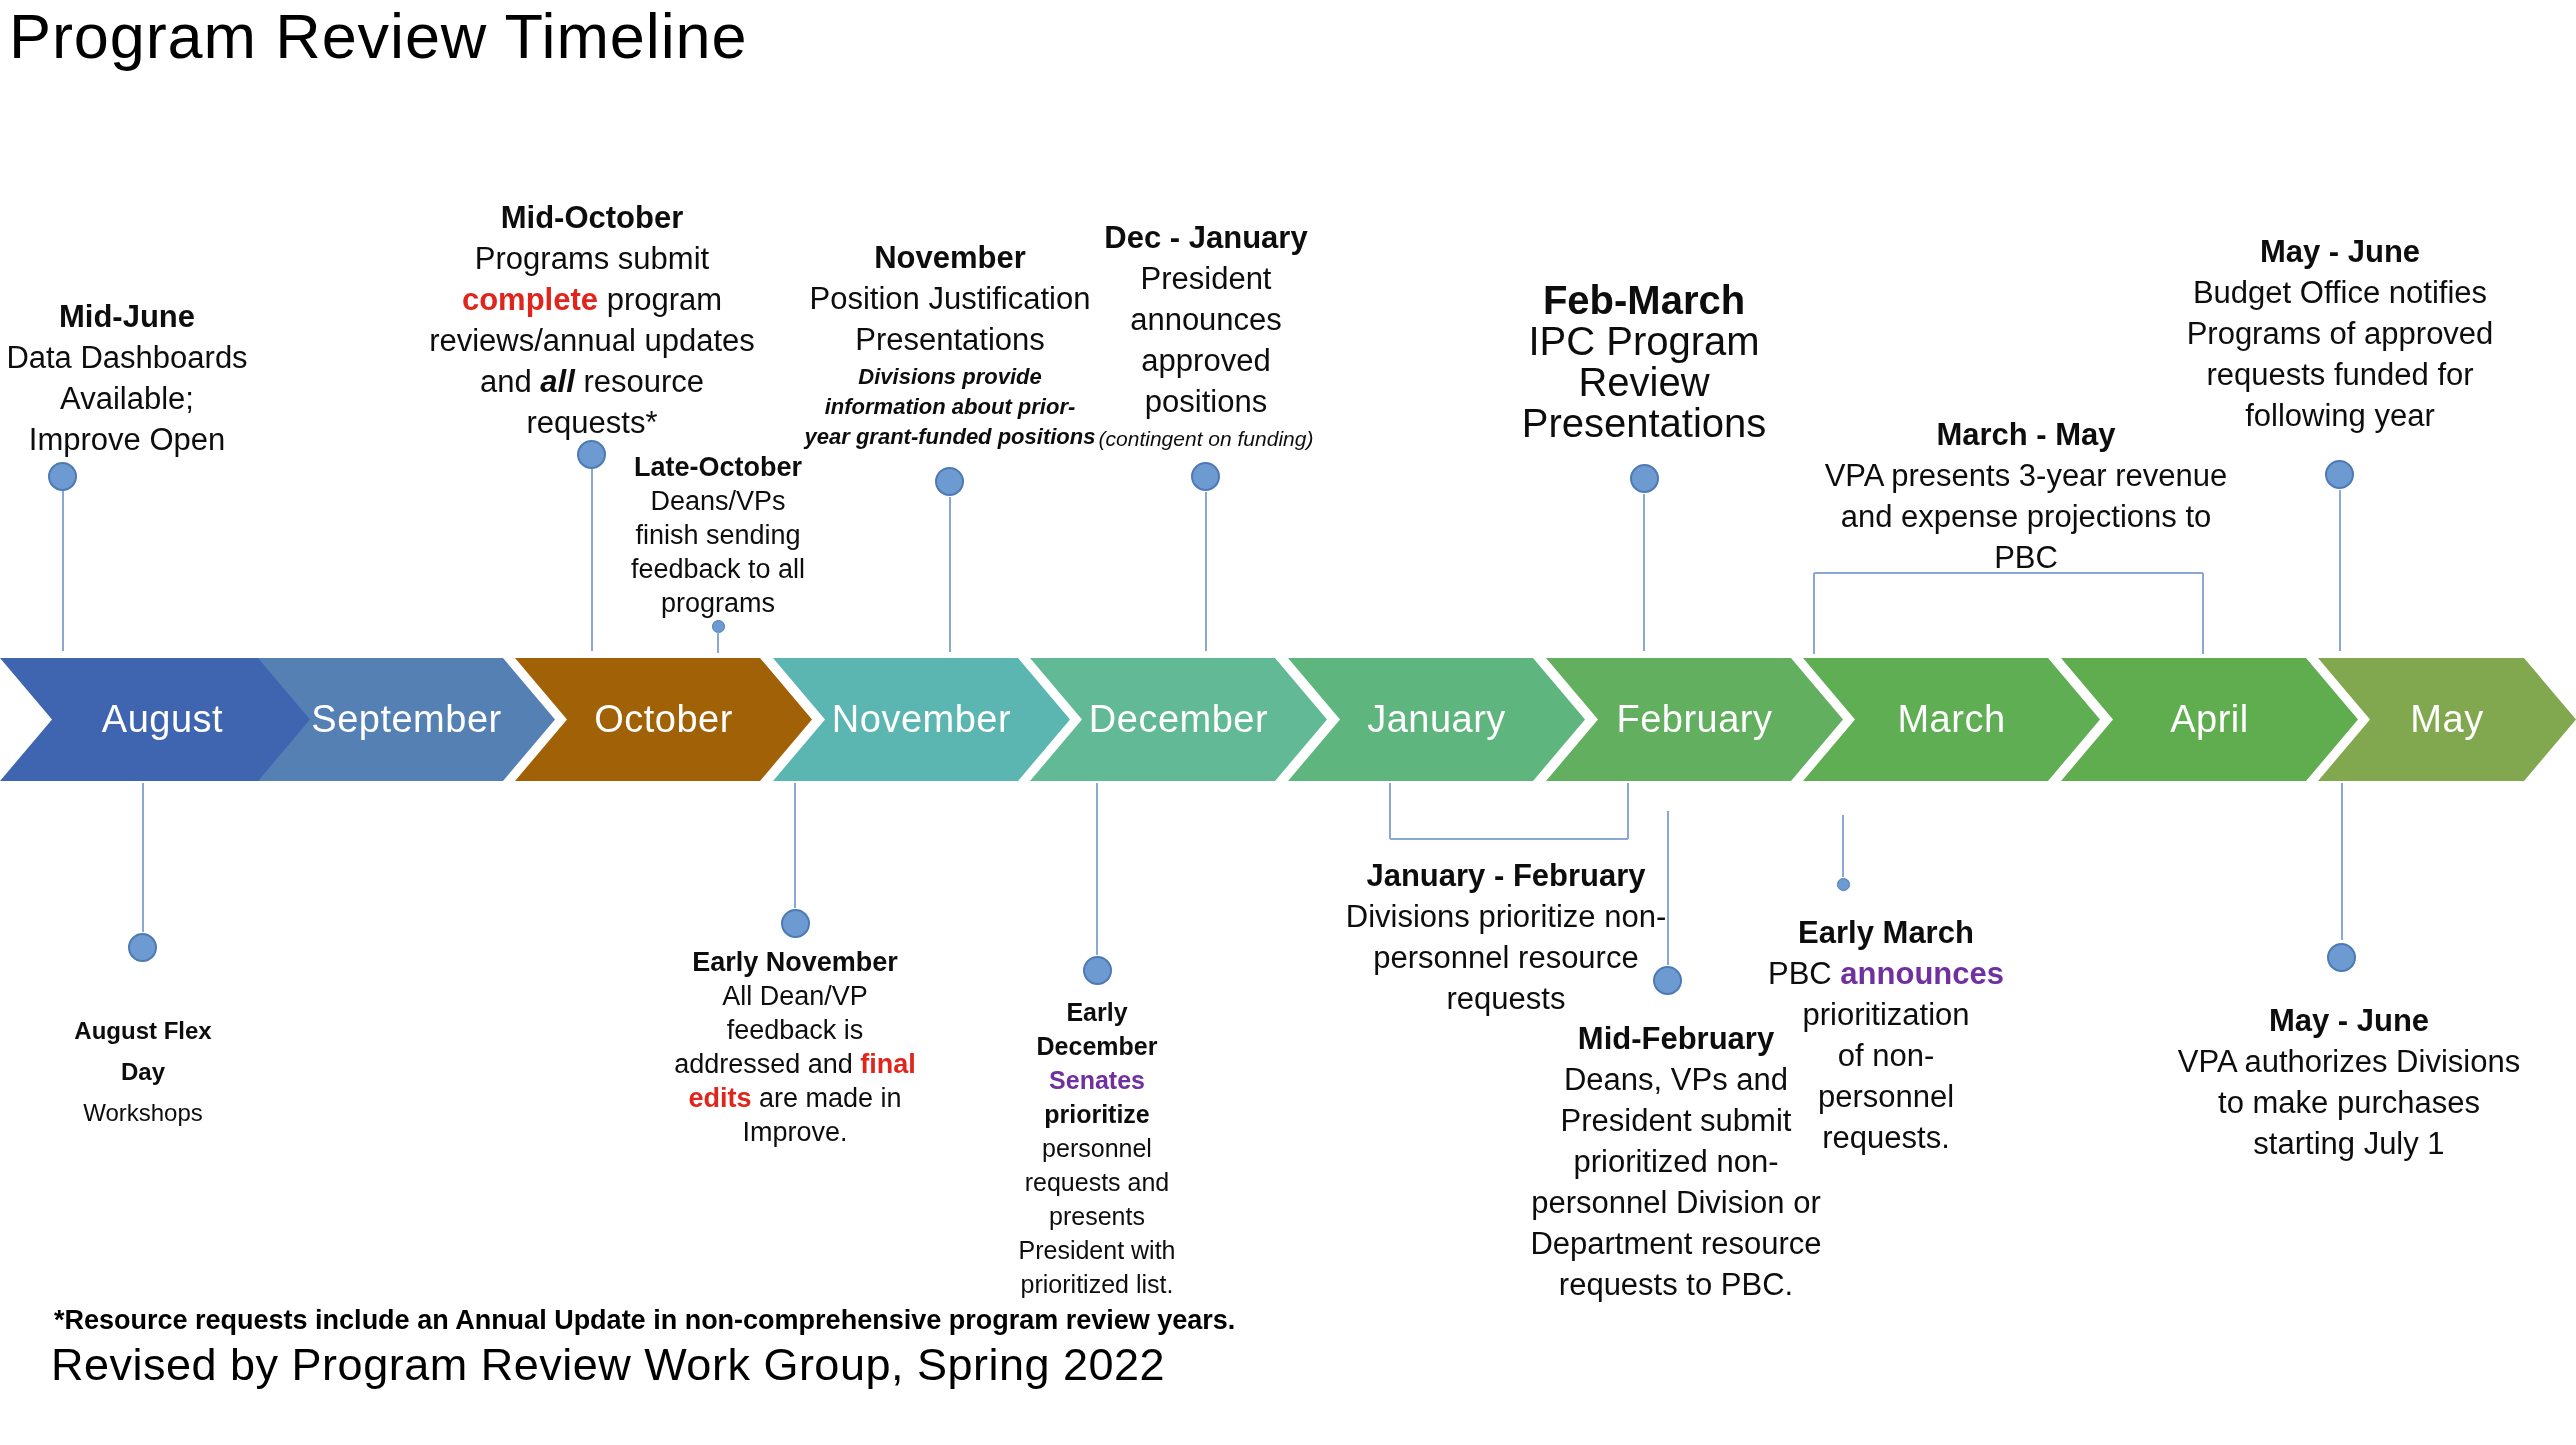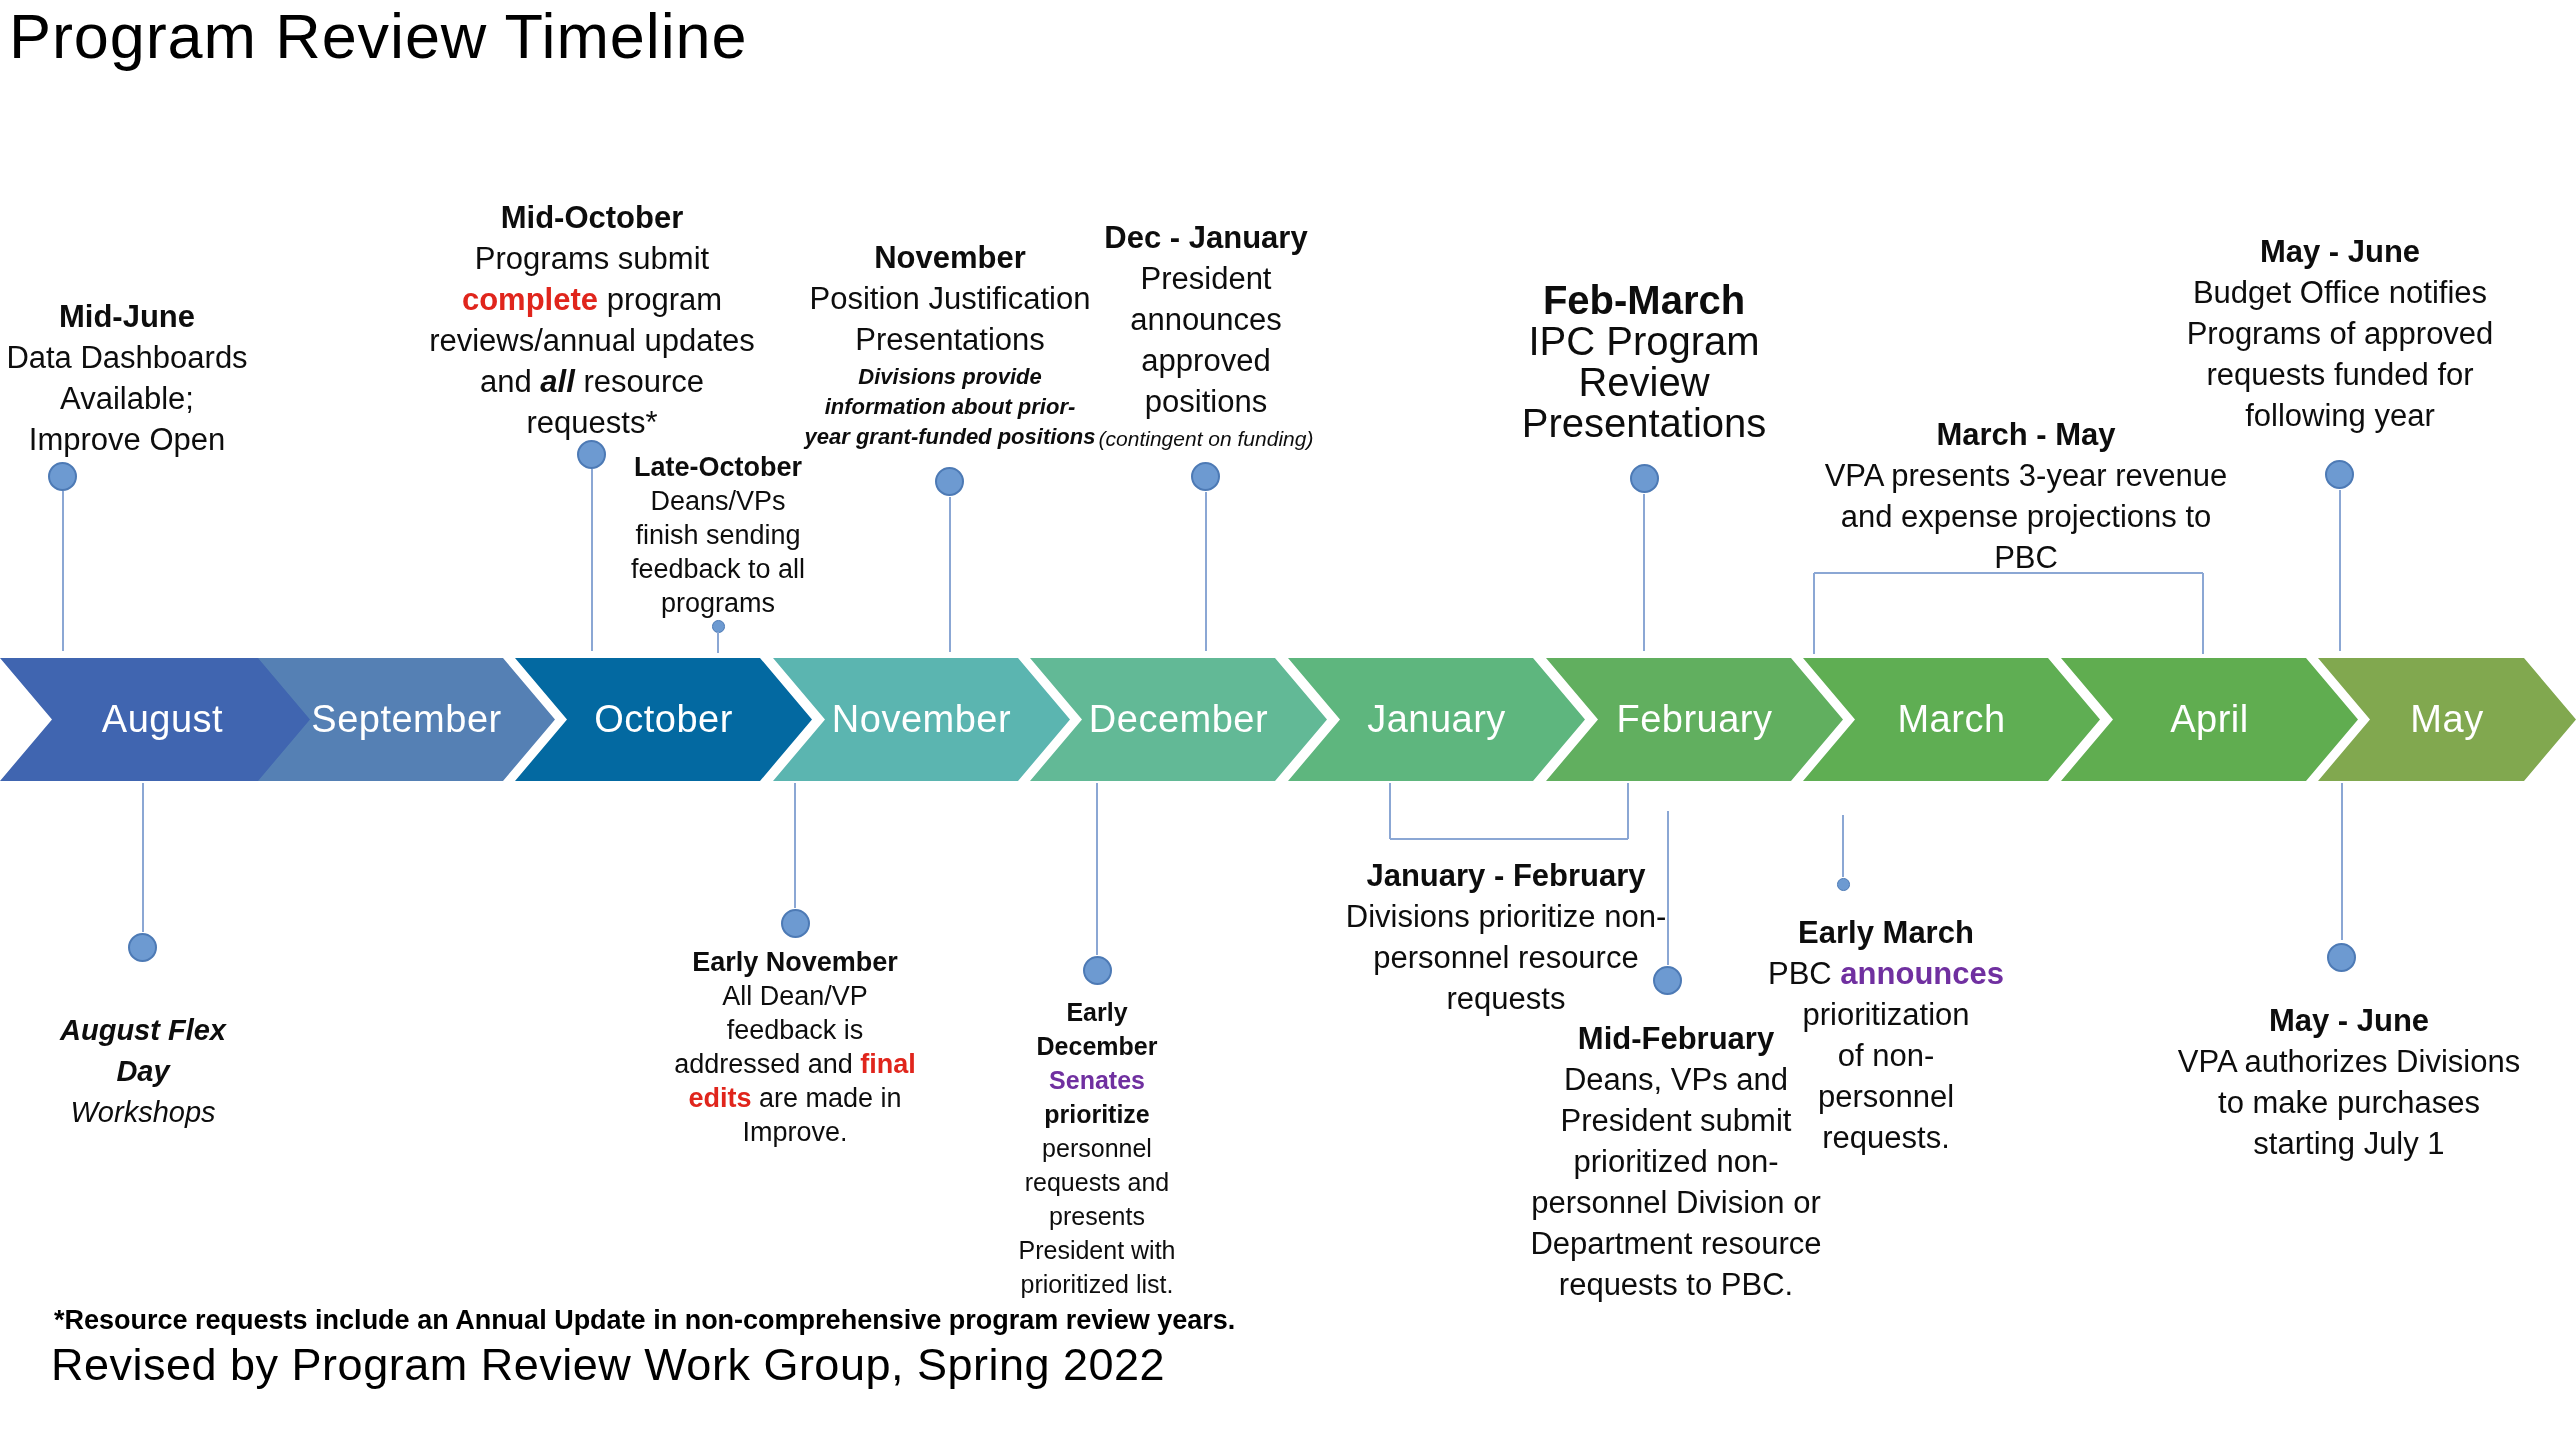--- a/index.html
+++ b/index.html
@@ -70,21 +70,21 @@
       <div class="tline" style="top: 572px; left: 1814px; height: 1.8px; width: 389px;"></div>
       <div class="tline" style="left: 2202px; top: 573px; width: 1.8px; height: 81px;"></div>
     </div>
   <div class="layer" id="arrows-layer">
       <div class="arrow" style="left: 0px; width: 297px; top: 658px; height: 123px; background: rgb(64, 101, 176); padding-left: 14px;">
         <span class="month-label">August</span>
       </div>
       <div class="arrow" style="left: 258px; width: 297px; top: 658px; height: 123px; background: rgb(85, 128, 180);">
         <span class="month-label">September</span>
       </div>
-      <div class="arrow" style="left: 515px; width: 297px; top: 658px; height: 123px; background: #0369a1;">
+      <div class="arrow" style="left: 515px; width: 297px; top: 658px; height: 123px; background: #a16207;">
         <span class="month-label">October</span>
       </div>
       <div class="arrow" style="left: 773px; width: 297px; top: 658px; height: 123px; background: rgb(91, 181, 176);">
         <span class="month-label">November</span>
       </div>
       <div class="arrow" style="left: 1030px; width: 297px; top: 658px; height: 123px; background: rgb(98, 185, 150);">
         <span class="month-label">December</span>
       </div>
       <div class="arrow" style="left: 1288px; width: 297px; top: 658px; height: 123px; background: rgb(94, 182, 126);">
         <span class="month-label">January</span>
@@ -152,21 +152,21 @@
         <div class="line"><span>and expense projections to</span></div>
         <div class="line"><span>PBC</span></div>
       </div>
       <div class="event" style="left: 2340px; top: 231px; width: 371px; font-size: 31px;">
         <div class="line"><span class="seg-b">May - June</span></div>
         <div class="line"><span>Budget Office notifies</span></div>
         <div class="line"><span>Programs of approved</span></div>
         <div class="line"><span>requests funded for</span></div>
         <div class="line"><span>following year</span></div>
       </div>
-      <div class="event" style="left: 143px; top: 1010px; width: 253px; font-size: 29px; font-style: italic;">
+      <div class="event" style="left: 143px; top: 1010px; width: 253px; font-size: 24px;">
         <div class="line"><span class="seg-b">August Flex</span></div>
         <div class="line"><span class="seg-b">Day</span></div>
         <div class="line"><span>Workshops</span></div>
       </div>
       <div class="event compact" style="left: 795px; top: 945px; width: 271px; font-size: 27px;">
         <div class="line"><span class="seg-b">Early November</span></div>
         <div class="line"><span>All Dean/VP</span></div>
         <div class="line"><span>feedback is</span></div>
         <div class="line"><span>addressed and </span><span class="seg-r">final</span></div>
         <div class="line"><span class="seg-r">edits</span><span> are made in</span></div>

